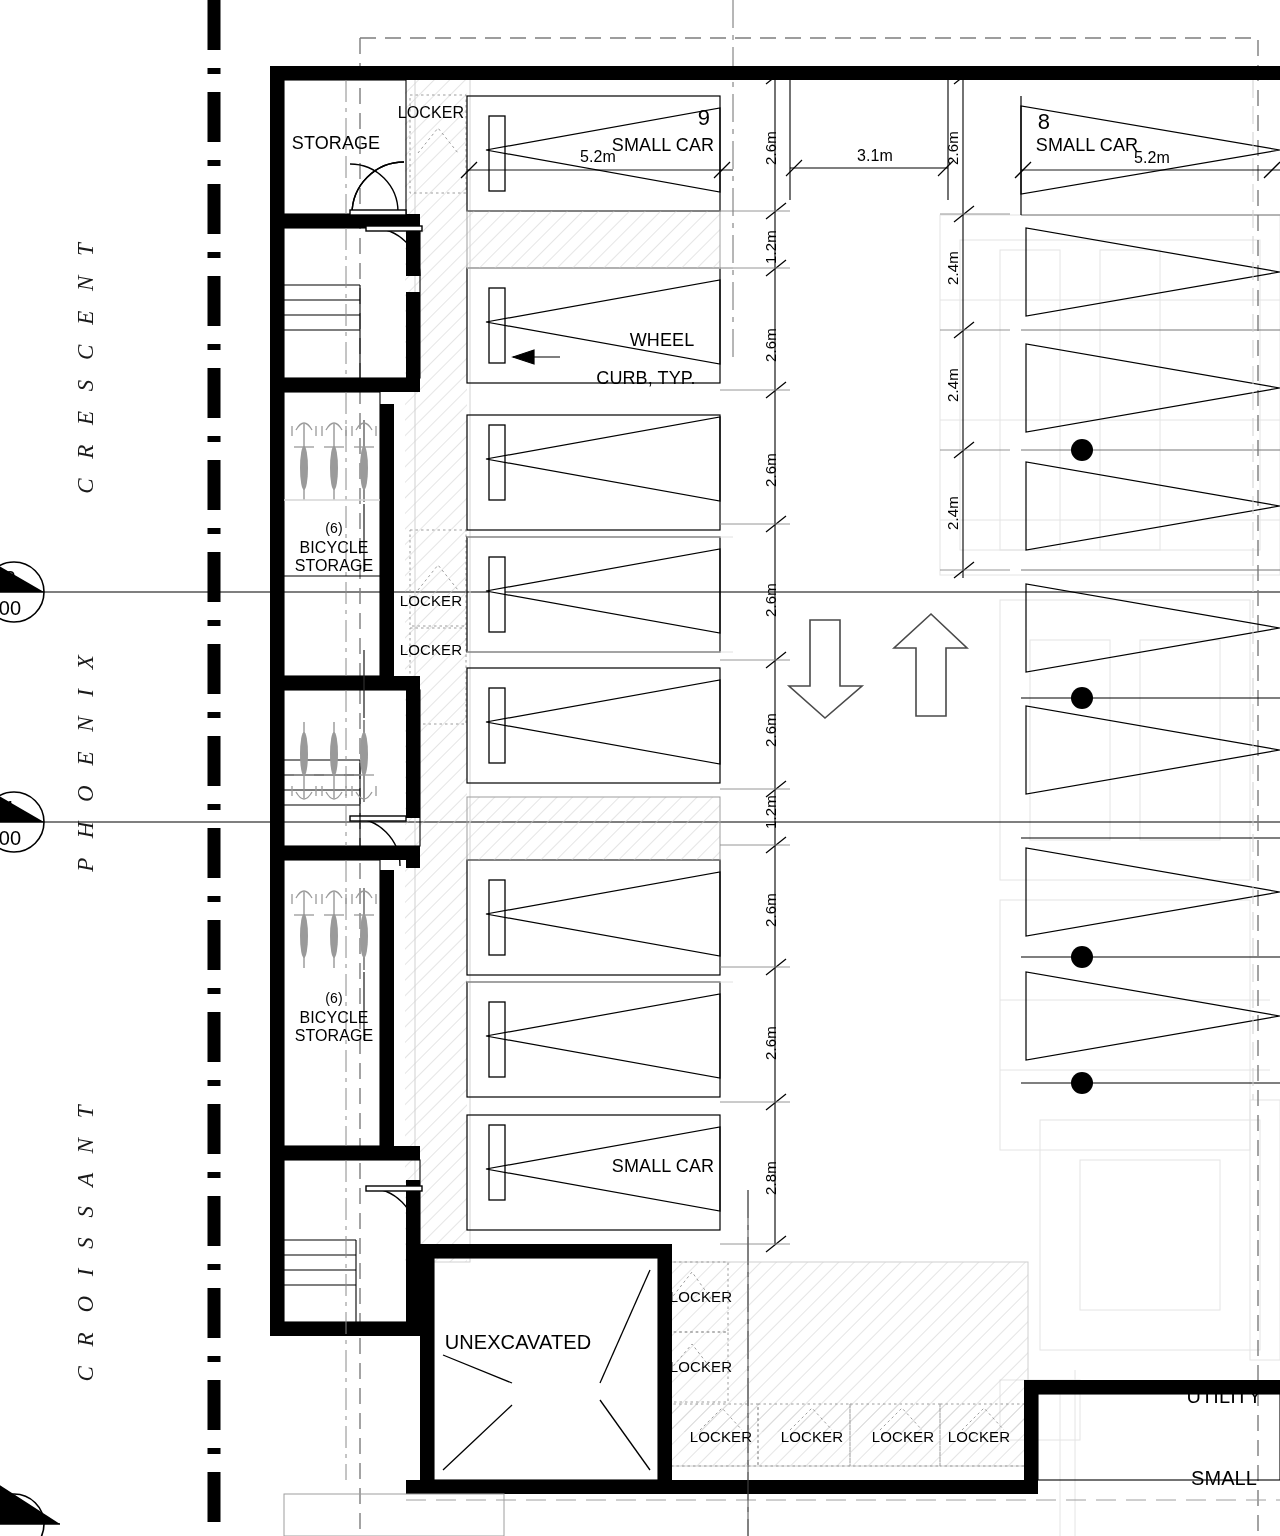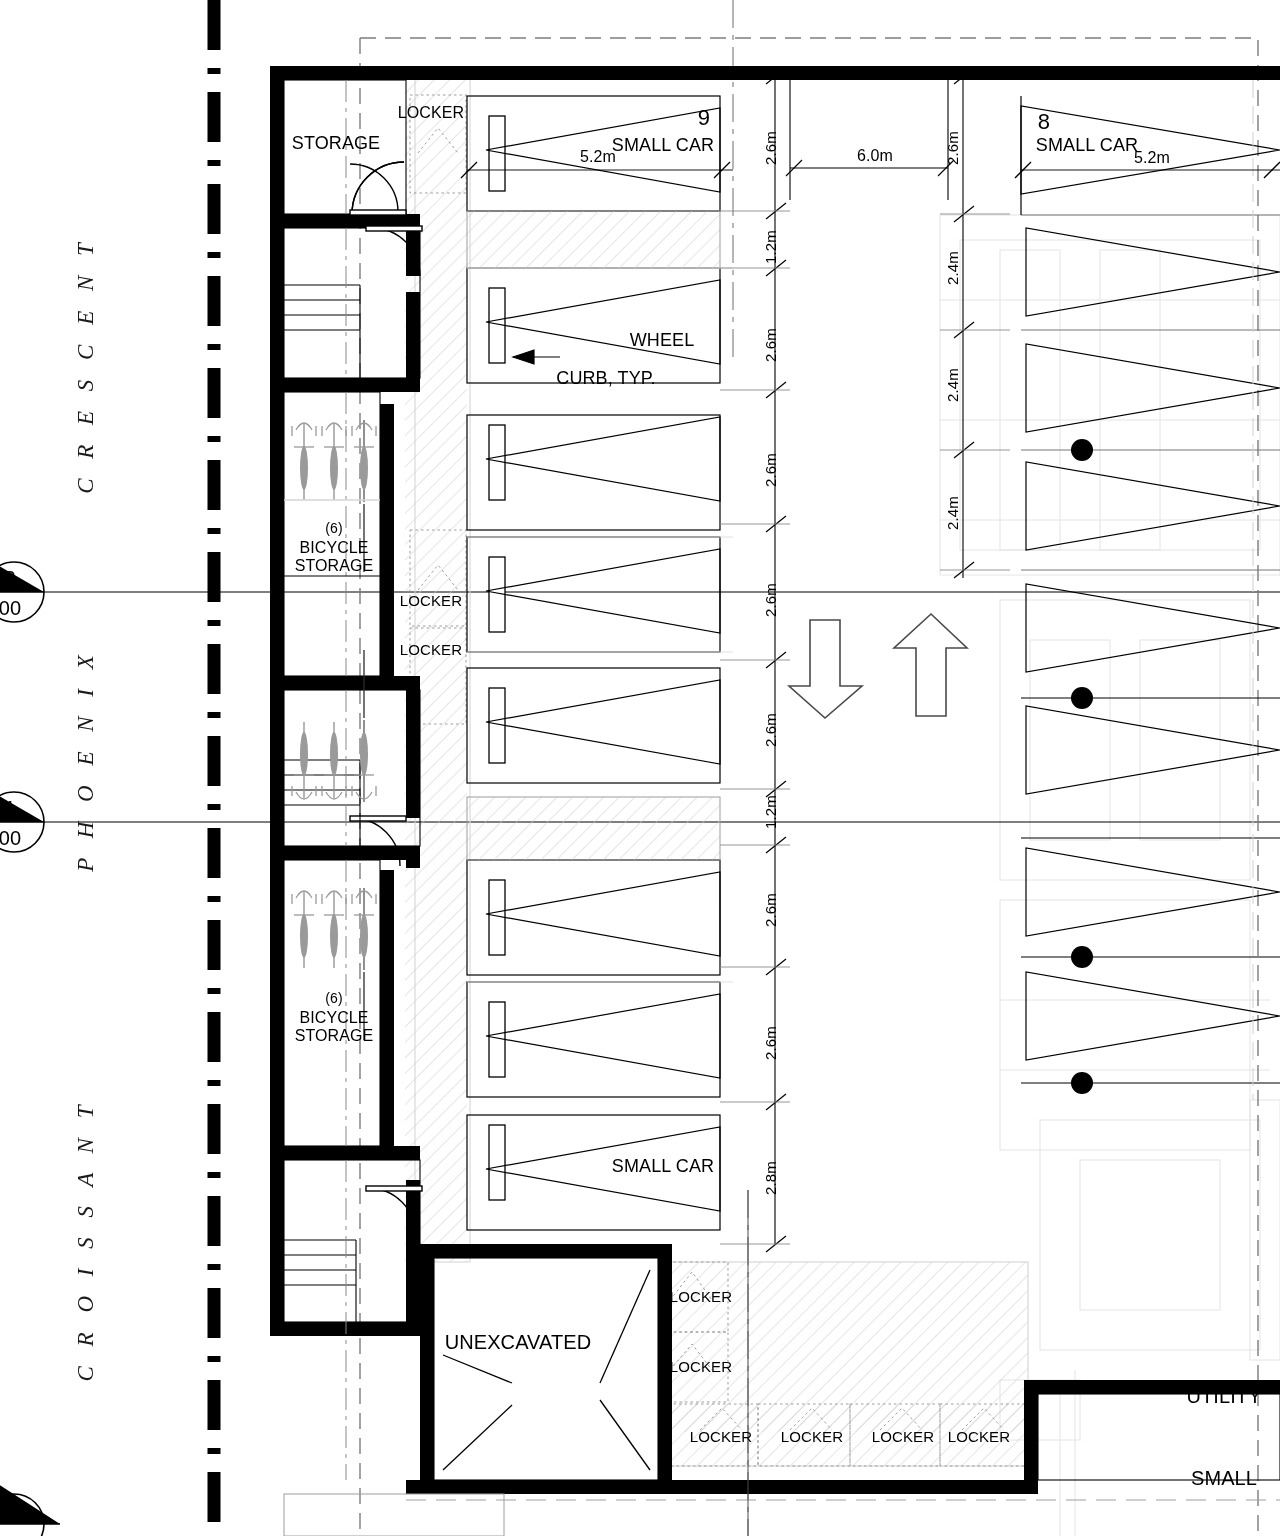--- a/index.html
+++ b/index.html
@@ -557,21 +557,21 @@
   <div class="lbl c t15" style="left:431px;top:601px;">LOCKER</div>
   <div class="lbl c t15" style="left:431px;top:650px;">LOCKER</div>
   <div class="lbl c t15" style="left:701px;top:1297px;">LOCKER</div>
   <div class="lbl c t15" style="left:701px;top:1367px;">LOCKER</div>
   <div class="lbl c t15" style="left:721px;top:1437px;">LOCKER</div>
   <div class="lbl c t15" style="left:812px;top:1437px;">LOCKER</div>
   <div class="lbl c t15" style="left:903px;top:1437px;">LOCKER</div>
   <div class="lbl c t15" style="left:979px;top:1437px;">LOCKER</div>
 
   <div class="lbl c t18" style="left:622px;top:340px;margin-left:40px;">WHEEL</div>
-  <div class="lbl c t18" style="left:606px;top:378px;text-align:center;">CURB, TYP.</div>
+  <div class="lbl c t18" style="left:646px;top:378px;text-align:center;">CURB, TYP.</div>
 
   <div class="lbl c t22" style="left:704px;top:118px;">9</div>
   <div class="lbl c t18" style="left:663px;top:145px;">SMALL CAR</div>
   <div class="lbl c t16" style="left:598px;top:157px;">5.2m</div>
 
   <div class="lbl c t22" style="left:1044px;top:122px;">8</div>
   <div class="lbl c t18" style="left:1087px;top:145px;">SMALL CAR</div>
   <div class="lbl c t16" style="left:1152px;top:158px;">5.2m</div>
 
   <div class="lbl c t18" style="left:663px;top:1166px;">SMALL CAR</div>
@@ -585,15 +585,15 @@
   <div class="lbl c t15 vert" style="left:771px;top:812px;transform:translate(-50%,-50%) rotate(-90deg);">1.2m</div>
   <div class="lbl c t15 vert" style="left:771px;top:910px;transform:translate(-50%,-50%) rotate(-90deg);">2.6m</div>
   <div class="lbl c t15 vert" style="left:771px;top:1043px;transform:translate(-50%,-50%) rotate(-90deg);">2.6m</div>
   <div class="lbl c t15 vert" style="left:771px;top:1178px;transform:translate(-50%,-50%) rotate(-90deg);">2.8m</div>
 
   <div class="lbl c t15 vert" style="left:953px;top:148px;transform:translate(-50%,-50%) rotate(-90deg);">2.6m</div>
   <div class="lbl c t15 vert" style="left:953px;top:268px;transform:translate(-50%,-50%) rotate(-90deg);">2.4m</div>
   <div class="lbl c t15 vert" style="left:953px;top:385px;transform:translate(-50%,-50%) rotate(-90deg);">2.4m</div>
   <div class="lbl c t15 vert" style="left:953px;top:513px;transform:translate(-50%,-50%) rotate(-90deg);">2.4m</div>
 
-  <div class="lbl c t16" style="left:875px;top:156px;">6.0m</div>
+  <div class="lbl c t16" style="left:875px;top:156px;">3.1m</div>
 
 </div>
 
 </body></html>

